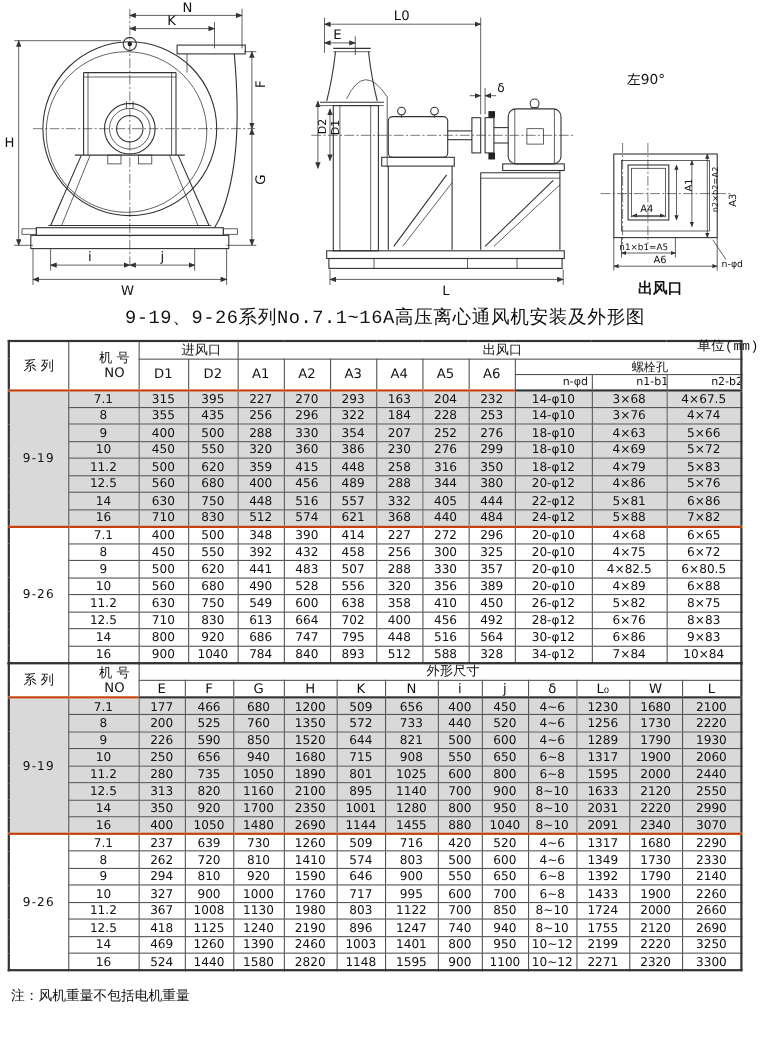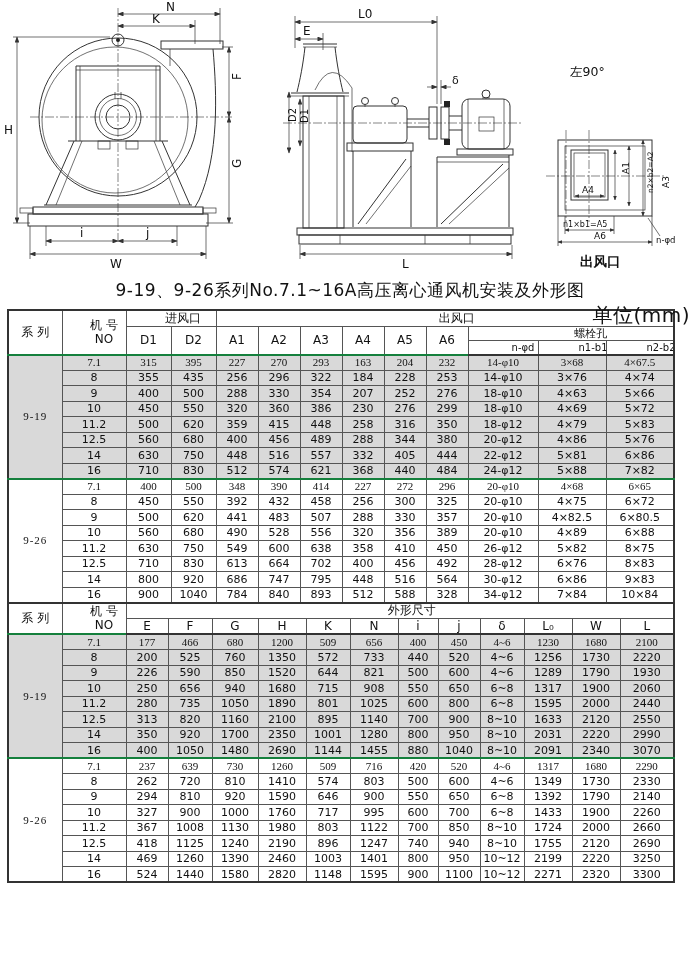--- a/index.html
+++ b/index.html
@@ -11,37 +11,37 @@
   .drawings svg { position:absolute; top:0; }
   svg line, svg path, svg rect, svg circle { stroke:#333; fill:none; stroke-width:1; }
   svg .thin { stroke-width:0.7; }
   svg .dim  { stroke-width:0.7; }
   svg .cl   { stroke-width:0.6; stroke-dasharray:9 2 2 2; }
   svg .fillb{ fill:#222; stroke:none; }
   svg text  { fill:#111; stroke:none; font-family:"DejaVu Sans","Liberation Sans",sans-serif; }
   svg marker path { fill:#333; stroke:none; }
 
   
-  .titles { text-align:center; padding-top:4px; }
+  .titles { text-align:center; padding-top:4px;font-family:Liberation Mono, monospace; }
   .title-line { font-size:17px; letter-spacing:0.5px; line-height:25px; color:#111; }
   .title2-wrap { position:relative; }
-  .unit-label { position:absolute; right:10px; top:0; font-size:20px; }
+  .unit-label { position:absolute; right:10px; top:0; font-size:12px; }
 
   
   table { border-collapse:collapse; table-layout:fixed; width:668px; margin:6px 0 0 7px; border:2px solid #333; }
   table.t2 { margin-top:-2px; }
   th, td { border:1px solid #555; text-align:center; vertical-align:middle; padding:0;
            font-size:11px; line-height:13px; height:15.5px; overflow:hidden; white-space:nowrap; }
   th { font-size:12px; font-weight:normal; background:#fff; }
   th.sub { font-size:10px; font-weight:normal; height:12px;padding-left:40px; }
   th.grp { height:16px;padding-left:24px; }
   .pre { white-space:pre-line; line-height:14px;padding-left:20px; }
   thead tr:last-child th { border-bottom:2px solid #333; }
   tr.shaded td { background:#d9d9d9; }
-  tr.sec-first td { border-top:2px solid #15803d;font-family:Liberation Serif, serif; }
+  tr.sec-first td { border-top:2px solid #c2410c; }
   td.series-cell { font-size:11px; letter-spacing:1px; }
 
   .footnote { margin:14px 0 0 10px; font-size:12.5px; }
 </style>
 </head>
 <body>
 
 <div class="page">
 
   <div class="drawings">
@@ -800,14 +800,15 @@
           <td>900</td>
           <td>1100</td>
           <td>10~12</td>
           <td>2271</td>
           <td>2320</td>
           <td>3300</td>
         </tr>
       </tbody>
   </table>
 
+  <div class="footnote">注：风机重量不包括电机重量</div>
 
 </div>
 
 </body></html>

